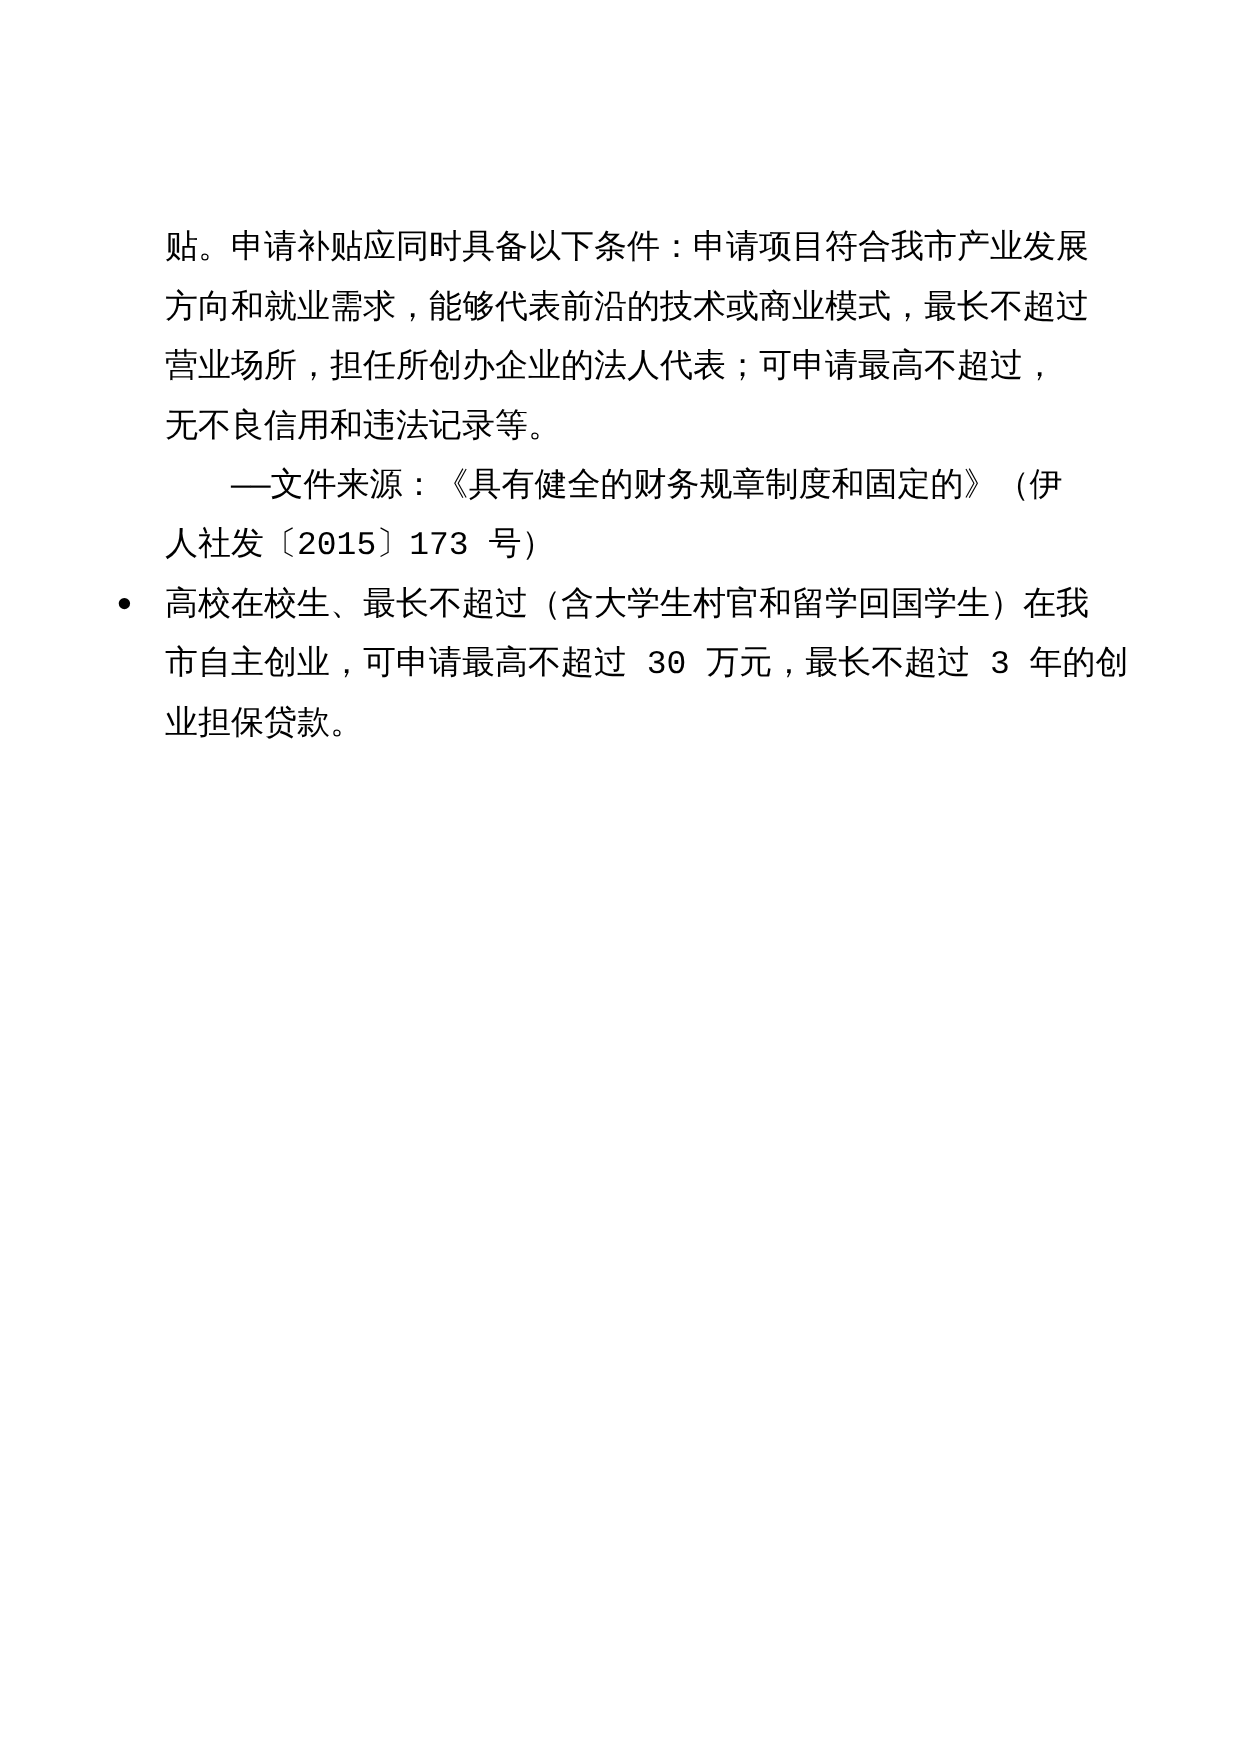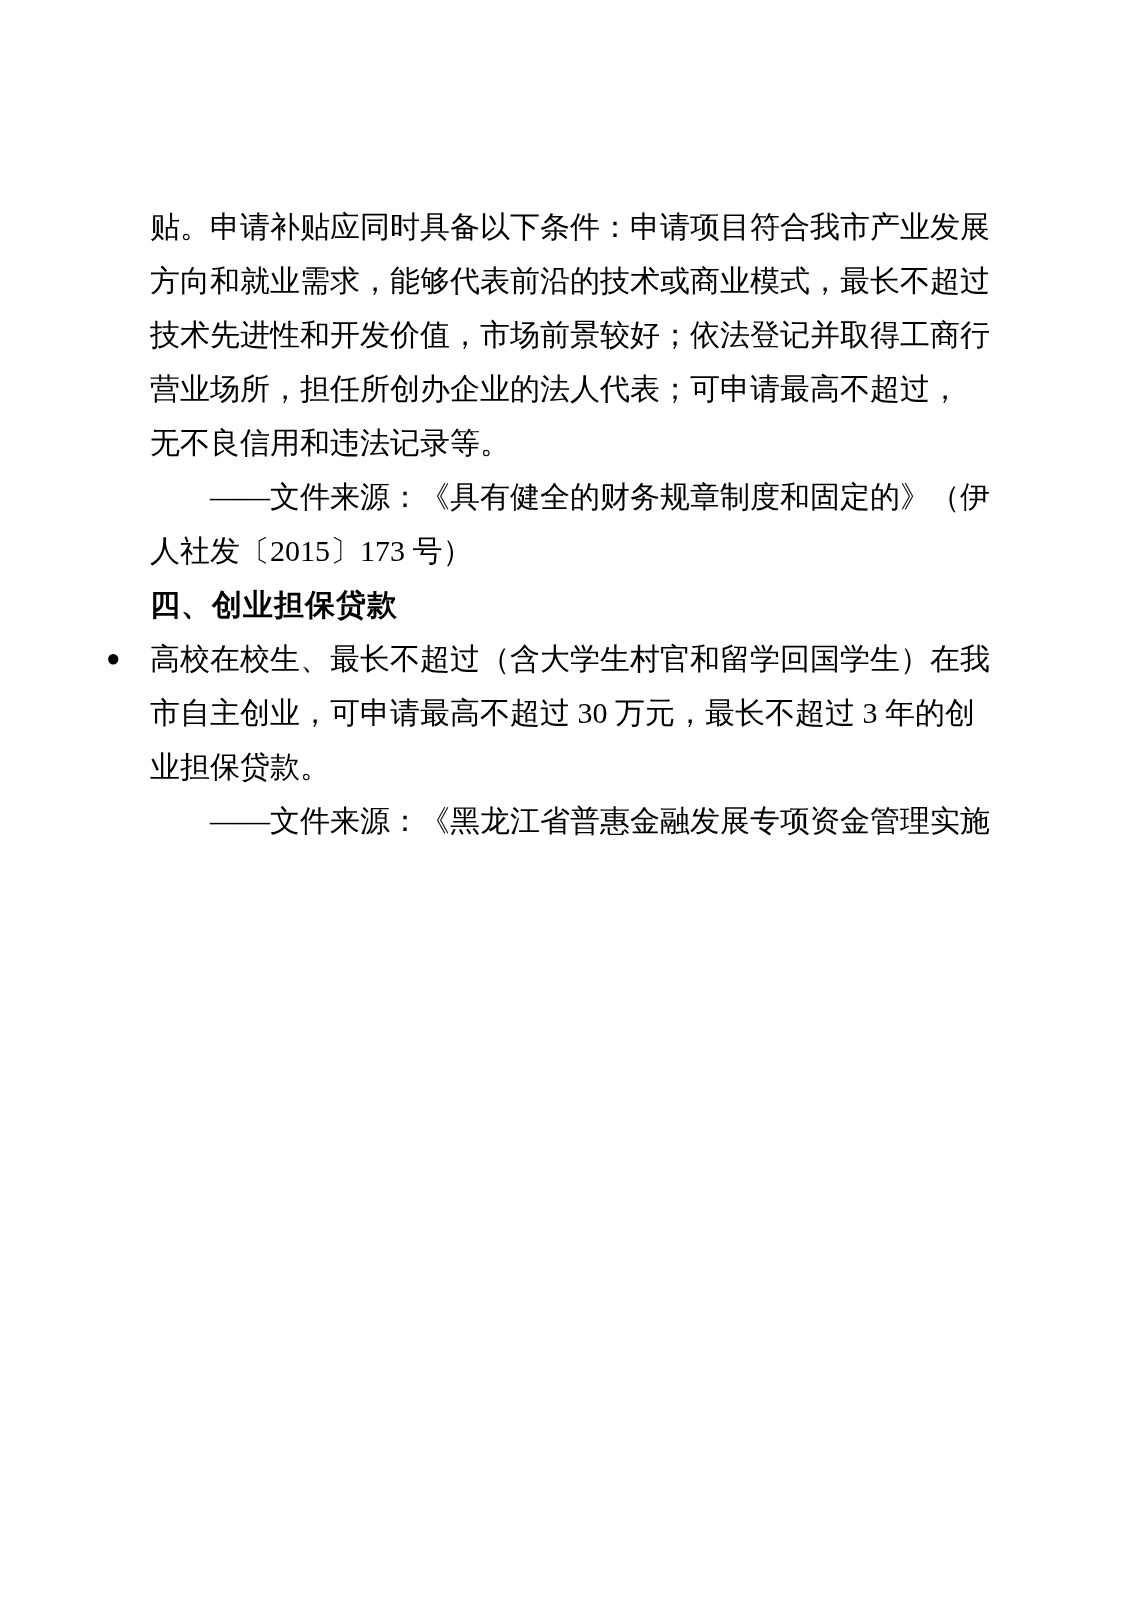--- a/index.html
+++ b/index.html
@@ -4,21 +4,21 @@
 <style>
   html, body { margin: 0; padding: 0; }
   body { background: #ffffff; }
 
   .page {
     position: relative;
     width: 1131px;
     height: 1600px;
     background: #ffffff;
     overflow: hidden;
-    font-family: Liberation Serif, serif;
+    font-family: Liberation Mono, monospace;
     color: #000000;
   }
 
   .text-block {
     position: absolute;
     left: 150px;
     top: 200px;
     width: 860px;
     font-size: 30px;
     font-weight: 400;
@@ -54,32 +54,29 @@
   }
 </style>
 </head>
 <body>
 
 <div class="page">
   <div class="text-block">
 
     <div class="line">贴。申请补贴应同时具备以下条件：申请项目符合我市产业发展</div>
     <div class="line">方向和就业需求，能够代表前沿的技术或商业模式，最长不超过</div>
-    <div class="line">技术先进性和开发价值，市场前景较好；依法登记并取得工商行</div>
     <div class="line">营业场所，担任所创办企业的法人代表；可申请最高不超过，</div>
     <div class="line">无不良信用和违法记录等。</div>
 
     <div class="line indent2">——文件来源：《具有健全的财务规章制度和固定的》（伊</div>
     <div class="line">人社发〔2015〕173 号）</div>
 
-    <div class="line heading">四、创业担保贷款</div>
 
     <div class="line bullet-line">
       <span class="bullet-marker">●</span>
       <span>高校在校生、最长不超过（含大学生村官和留学回国学生）在我</span>
     </div>
     <div class="line">市自主创业，可申请最高不超过 30 万元，最长不超过 3 年的创</div>
     <div class="line">业担保贷款。</div>
 
-    <div class="line indent2">——文件来源：《黑龙江省普惠金融发展专项资金管理实施</div>
 
   </div>
 </div>
 
 </body></html>

